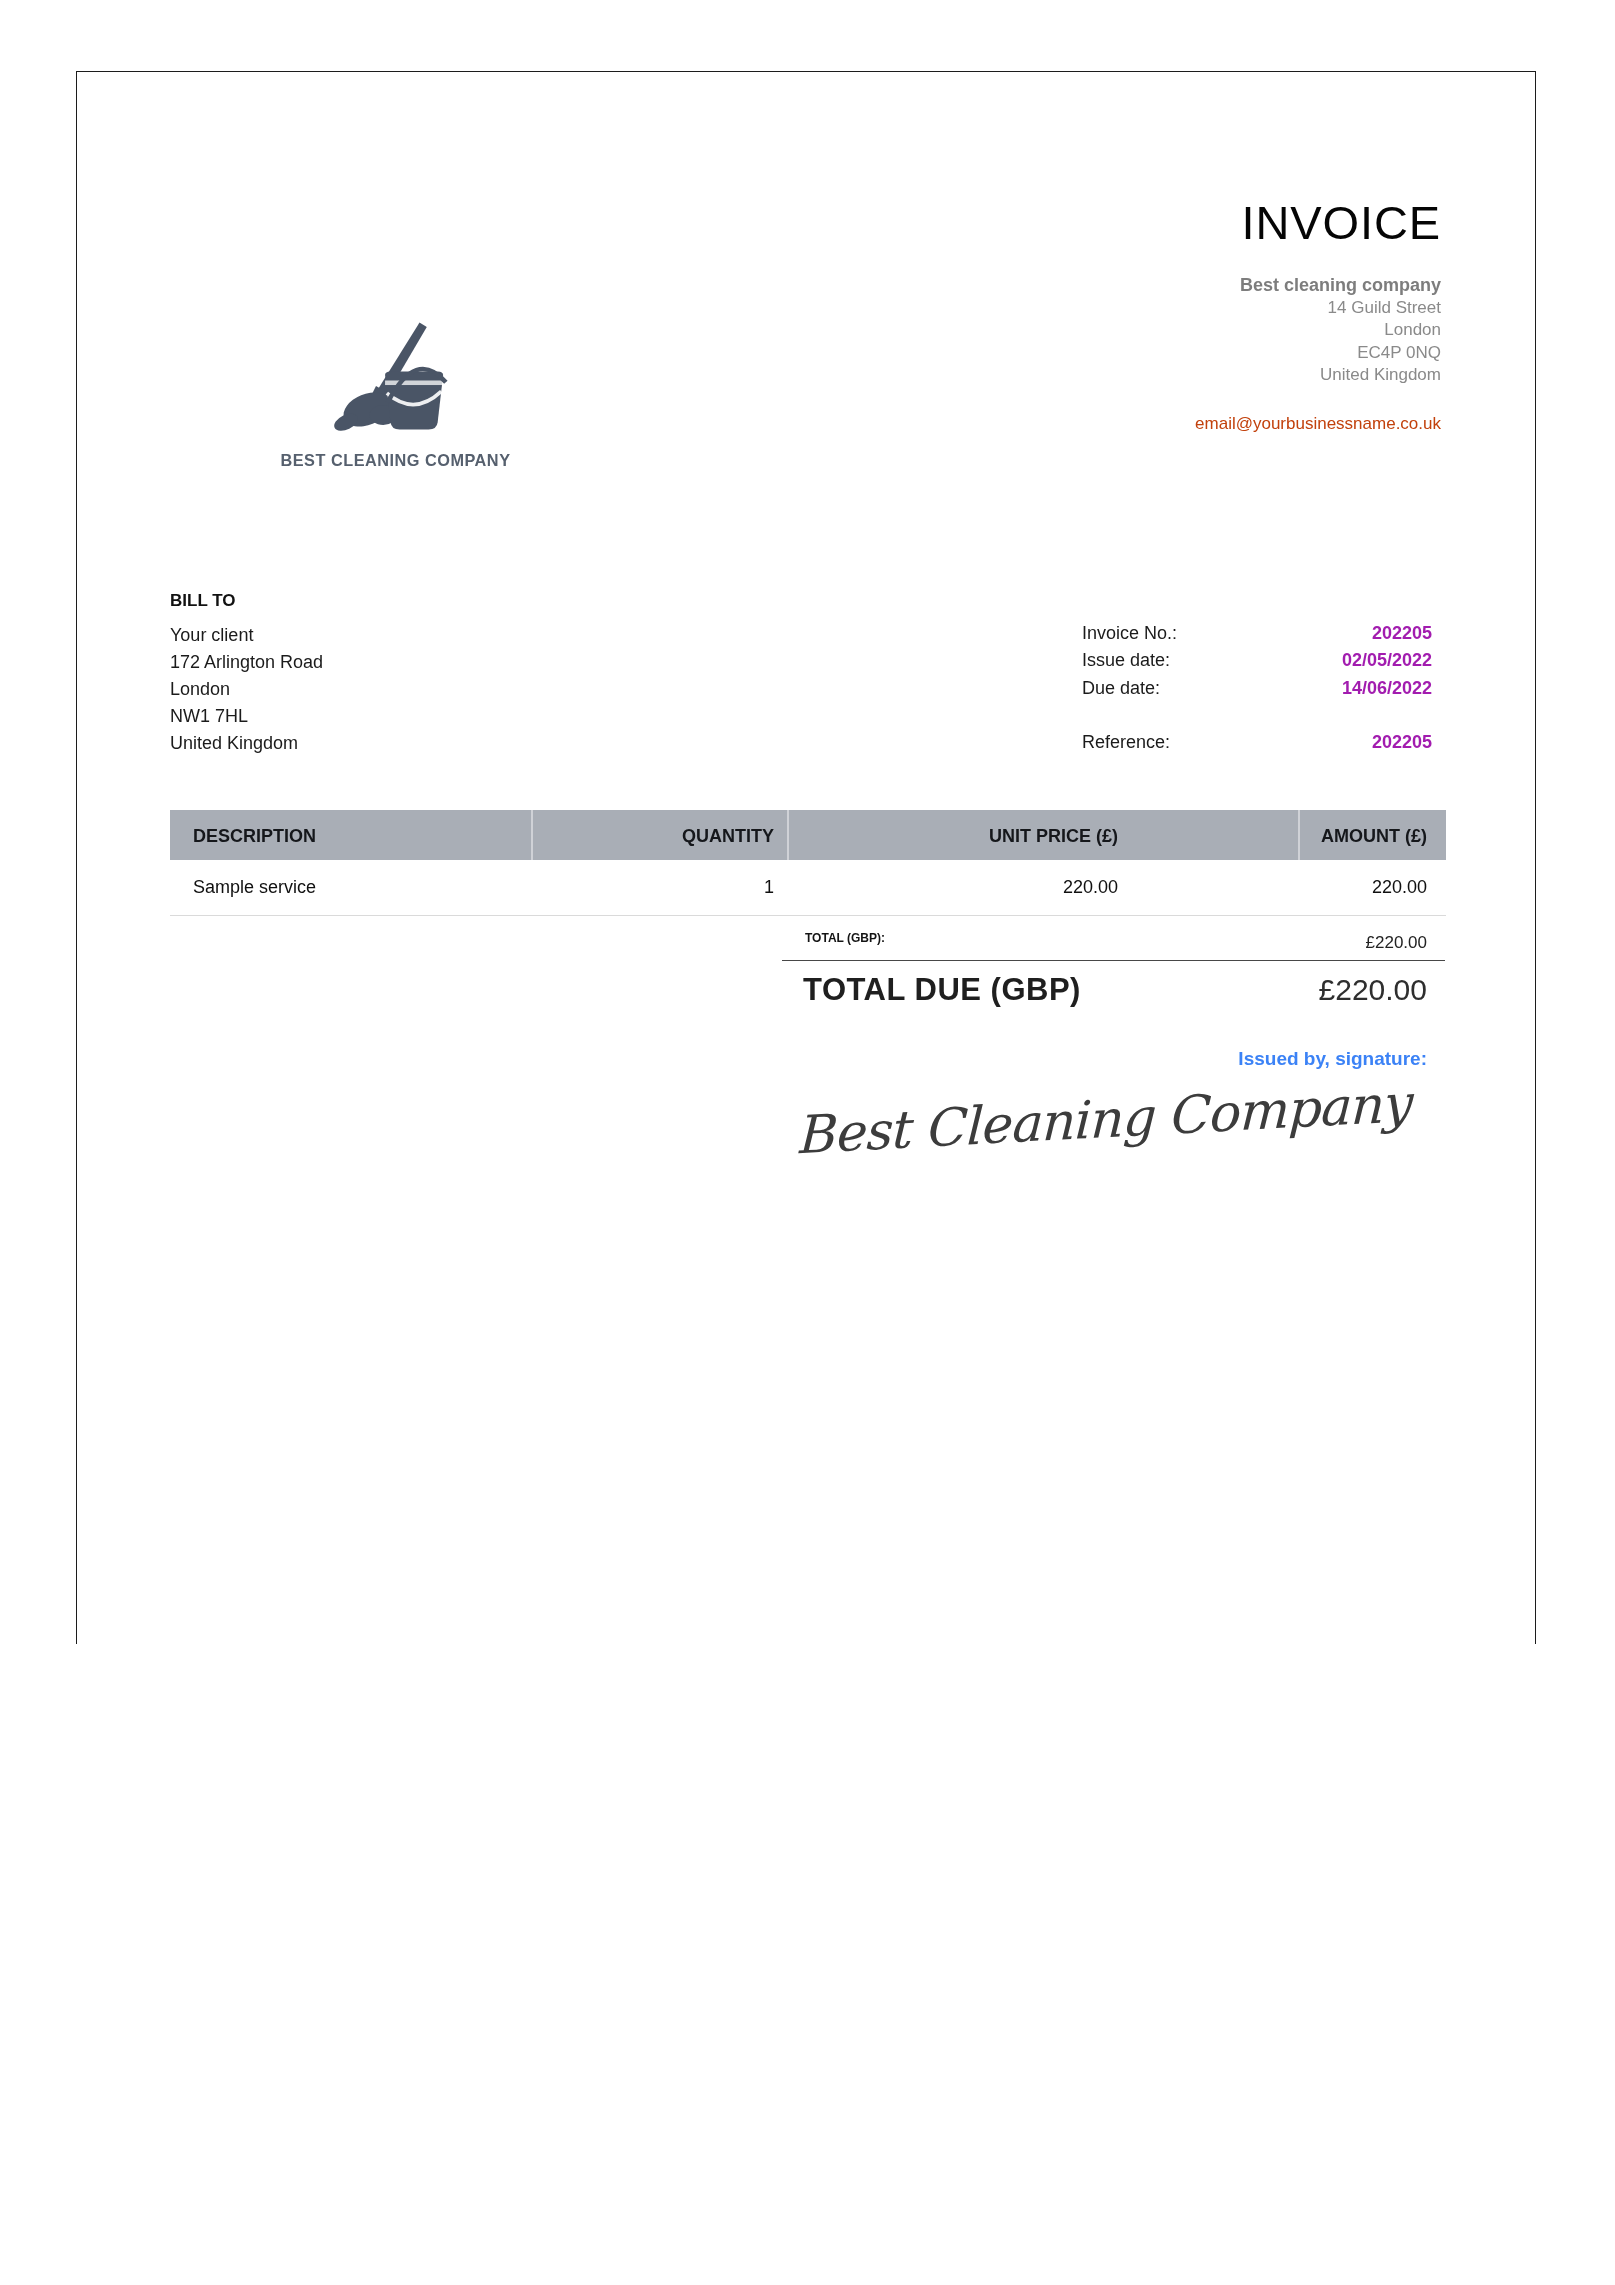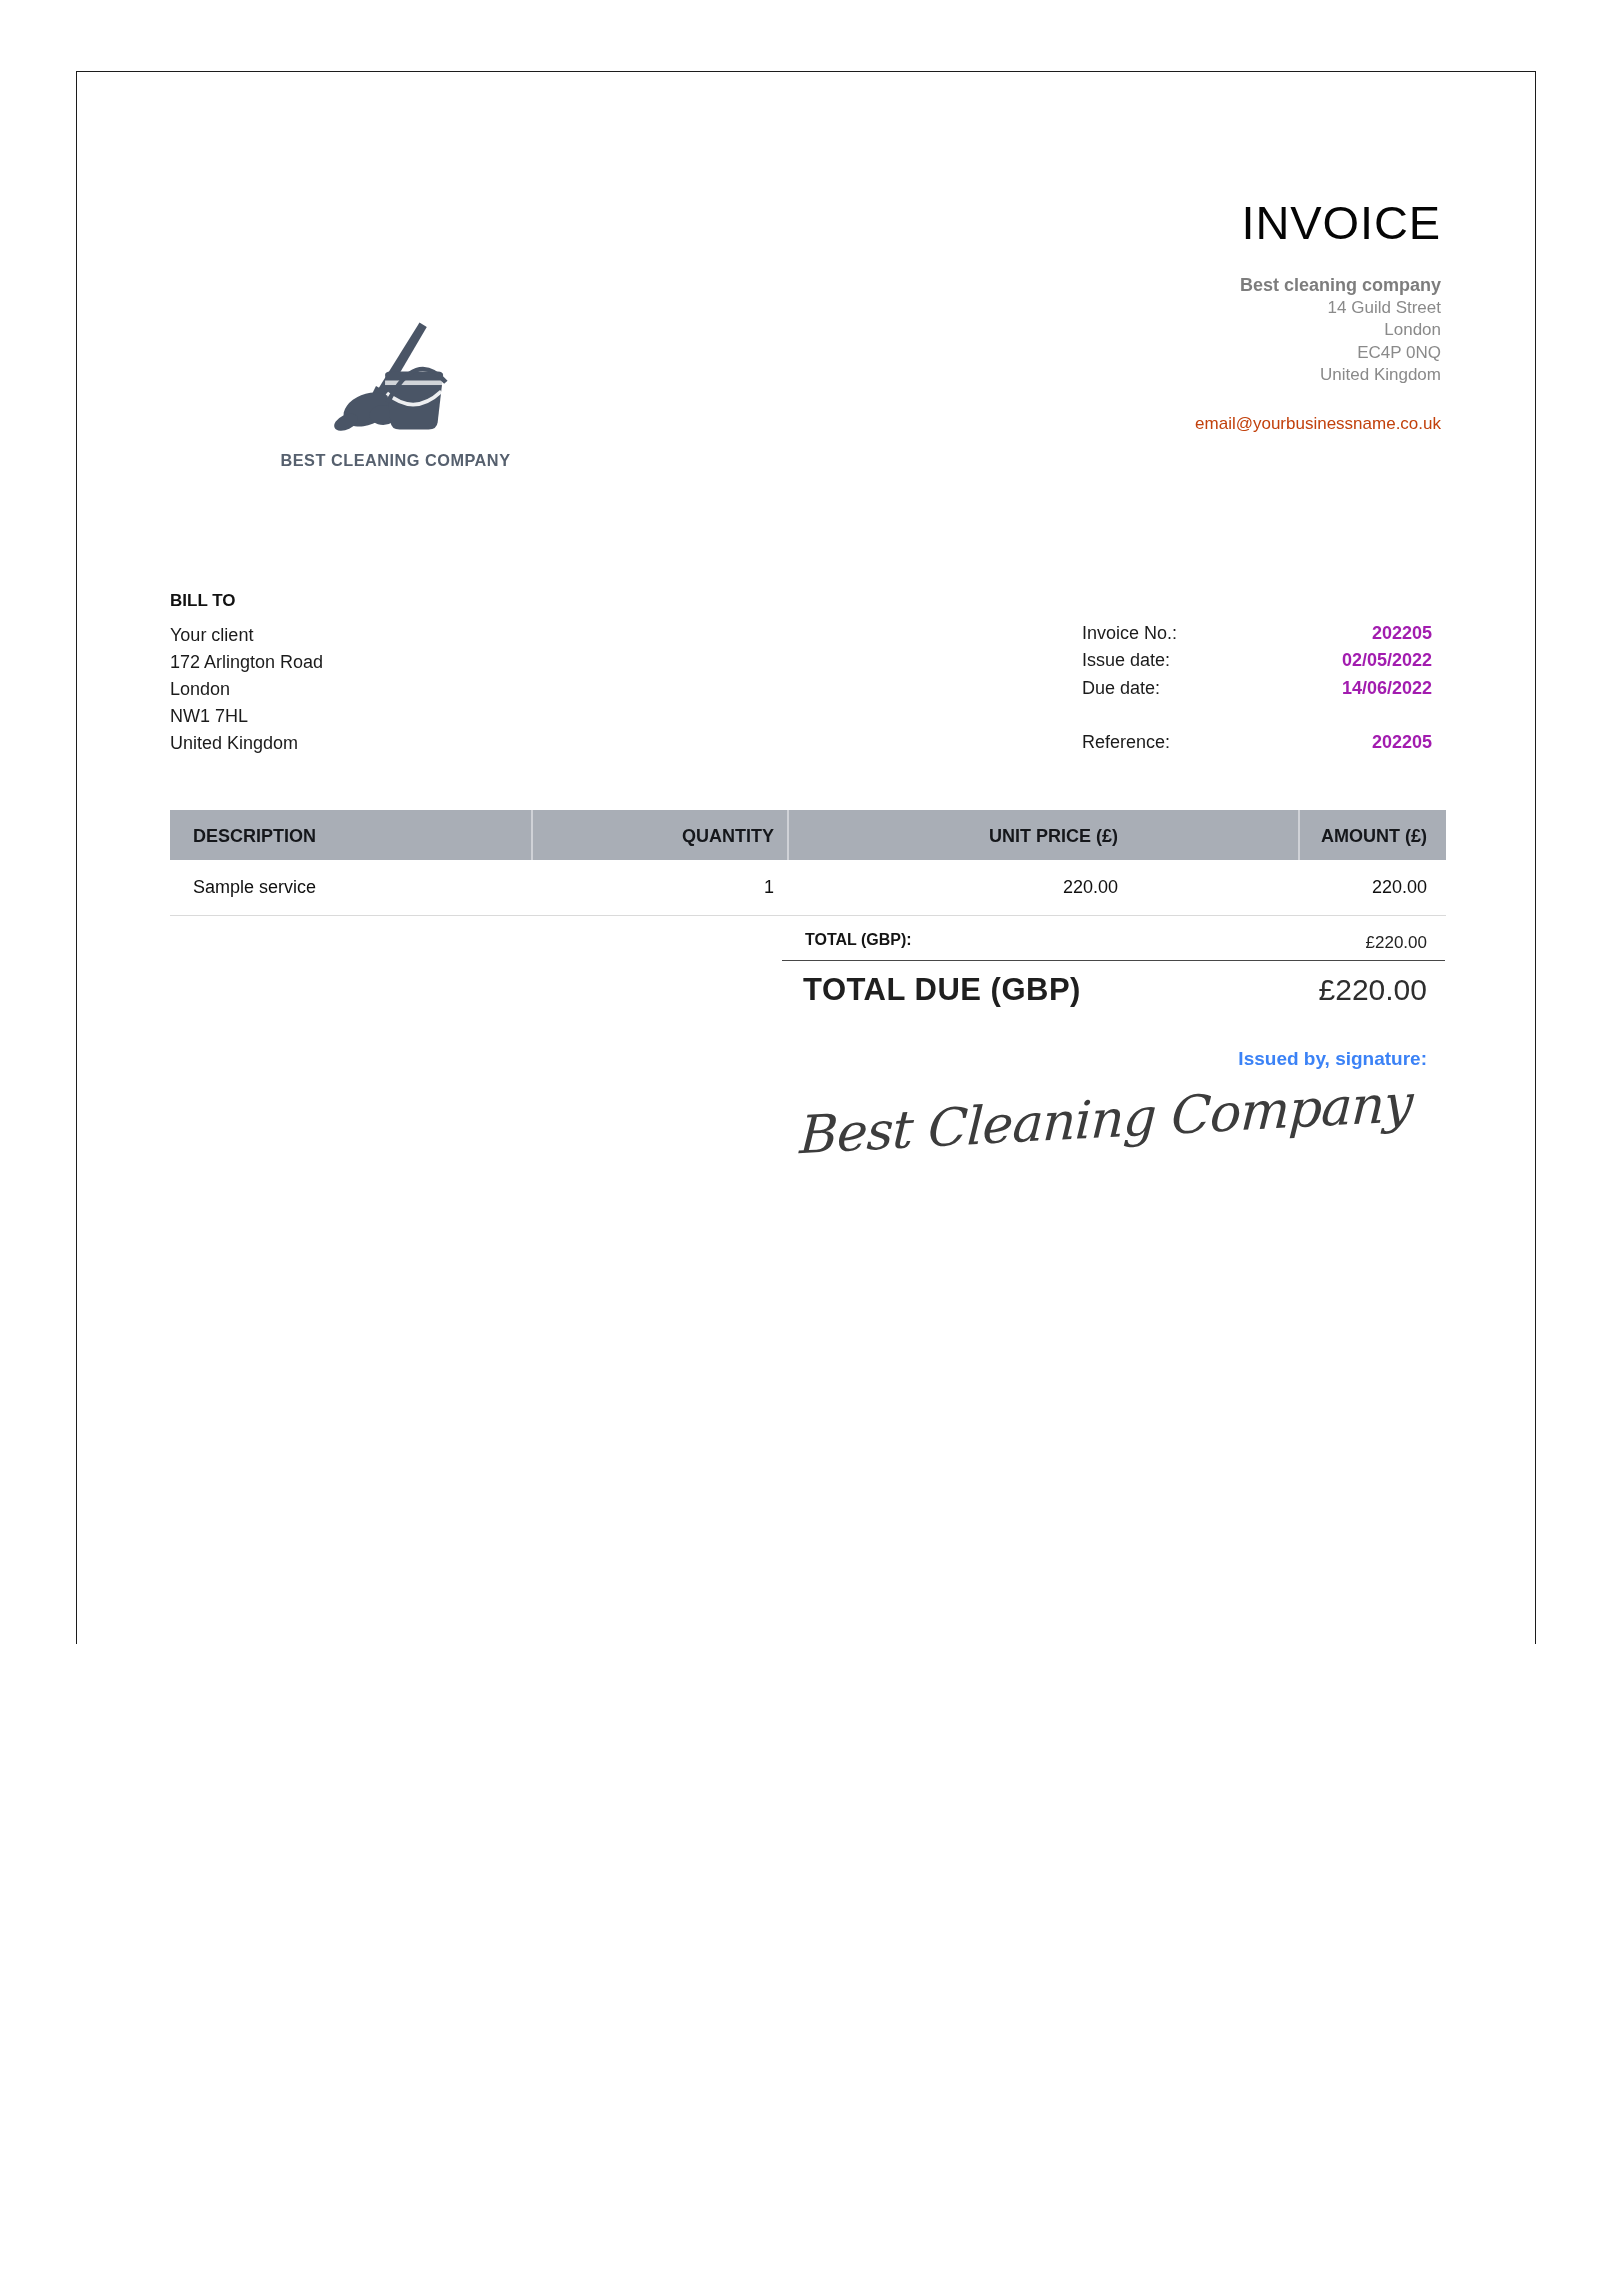--- a/index.html
+++ b/index.html
@@ -43,21 +43,21 @@
   .td { position:absolute; top:877px; font-size:18px; color:#101010; }
   .col-desc  { left:193px; }
   .col-qty   { right:842px; text-align:right; }
   .col-unit  { right:498px; text-align:right; }
   .col-amt   { right:189px; text-align:center; }
 
   .line-light { position:absolute; left:170px; top:915px; width:1276px; height:0;
                 border-top:1.8px solid #dadada; }
 
   
-  .total-label { position:absolute; left:805px; top:931px; font-size:16px; font-weight:bold; color:#141414; }
+  .total-label { position:absolute; left:805px; top:931px; font-size:12px; font-weight:bold; color:#141414; }
   .total-value { position:absolute; right:189px; top:933px; font-size:17px; color:#222; }
   .line-dark  { position:absolute; left:782px; top:960px; width:663px; height:0;
                 border-top:1.8px solid #474747; }
   .due-label { position:absolute; left:803px; top:972px; font-size:31px; font-weight:bold;
                letter-spacing:0.5px; color:#1f1f1f; }
   .due-value { position:absolute; right:189px; top:973px; font-size:30px; color:#2e2e2e; }
 
   
   .issued-label { position:absolute; right:189px; top:1048px; font-size:19px; font-weight:bold; color:#3b82f6; }
   .signature-text { position:absolute; right:204px; top:1073px; font-family:"DejaVu Serif", serif;

